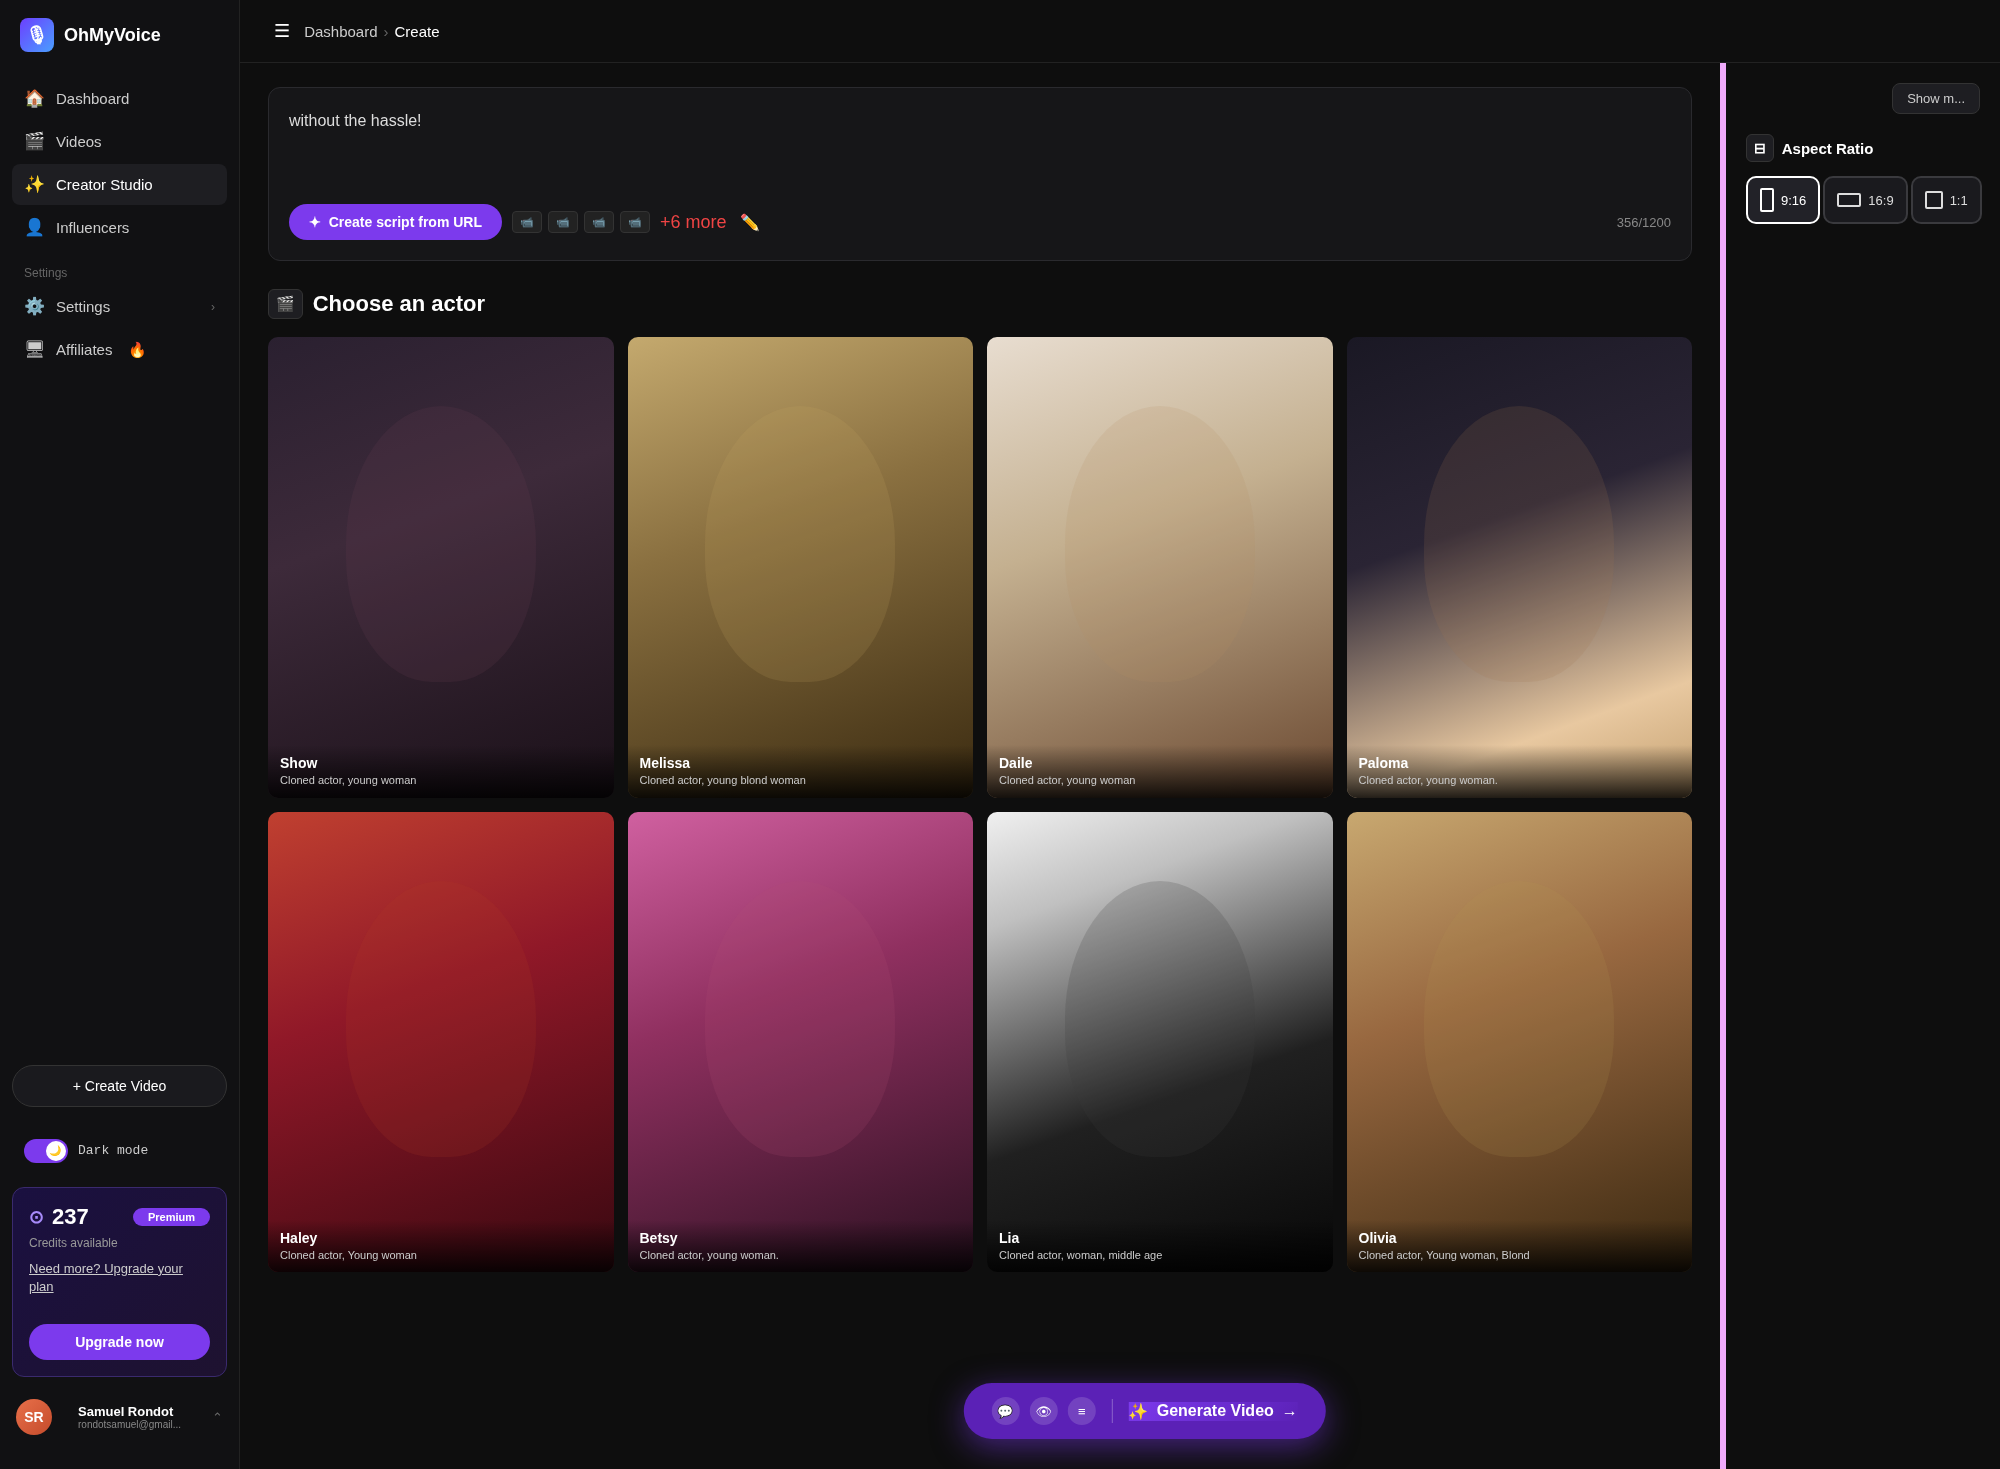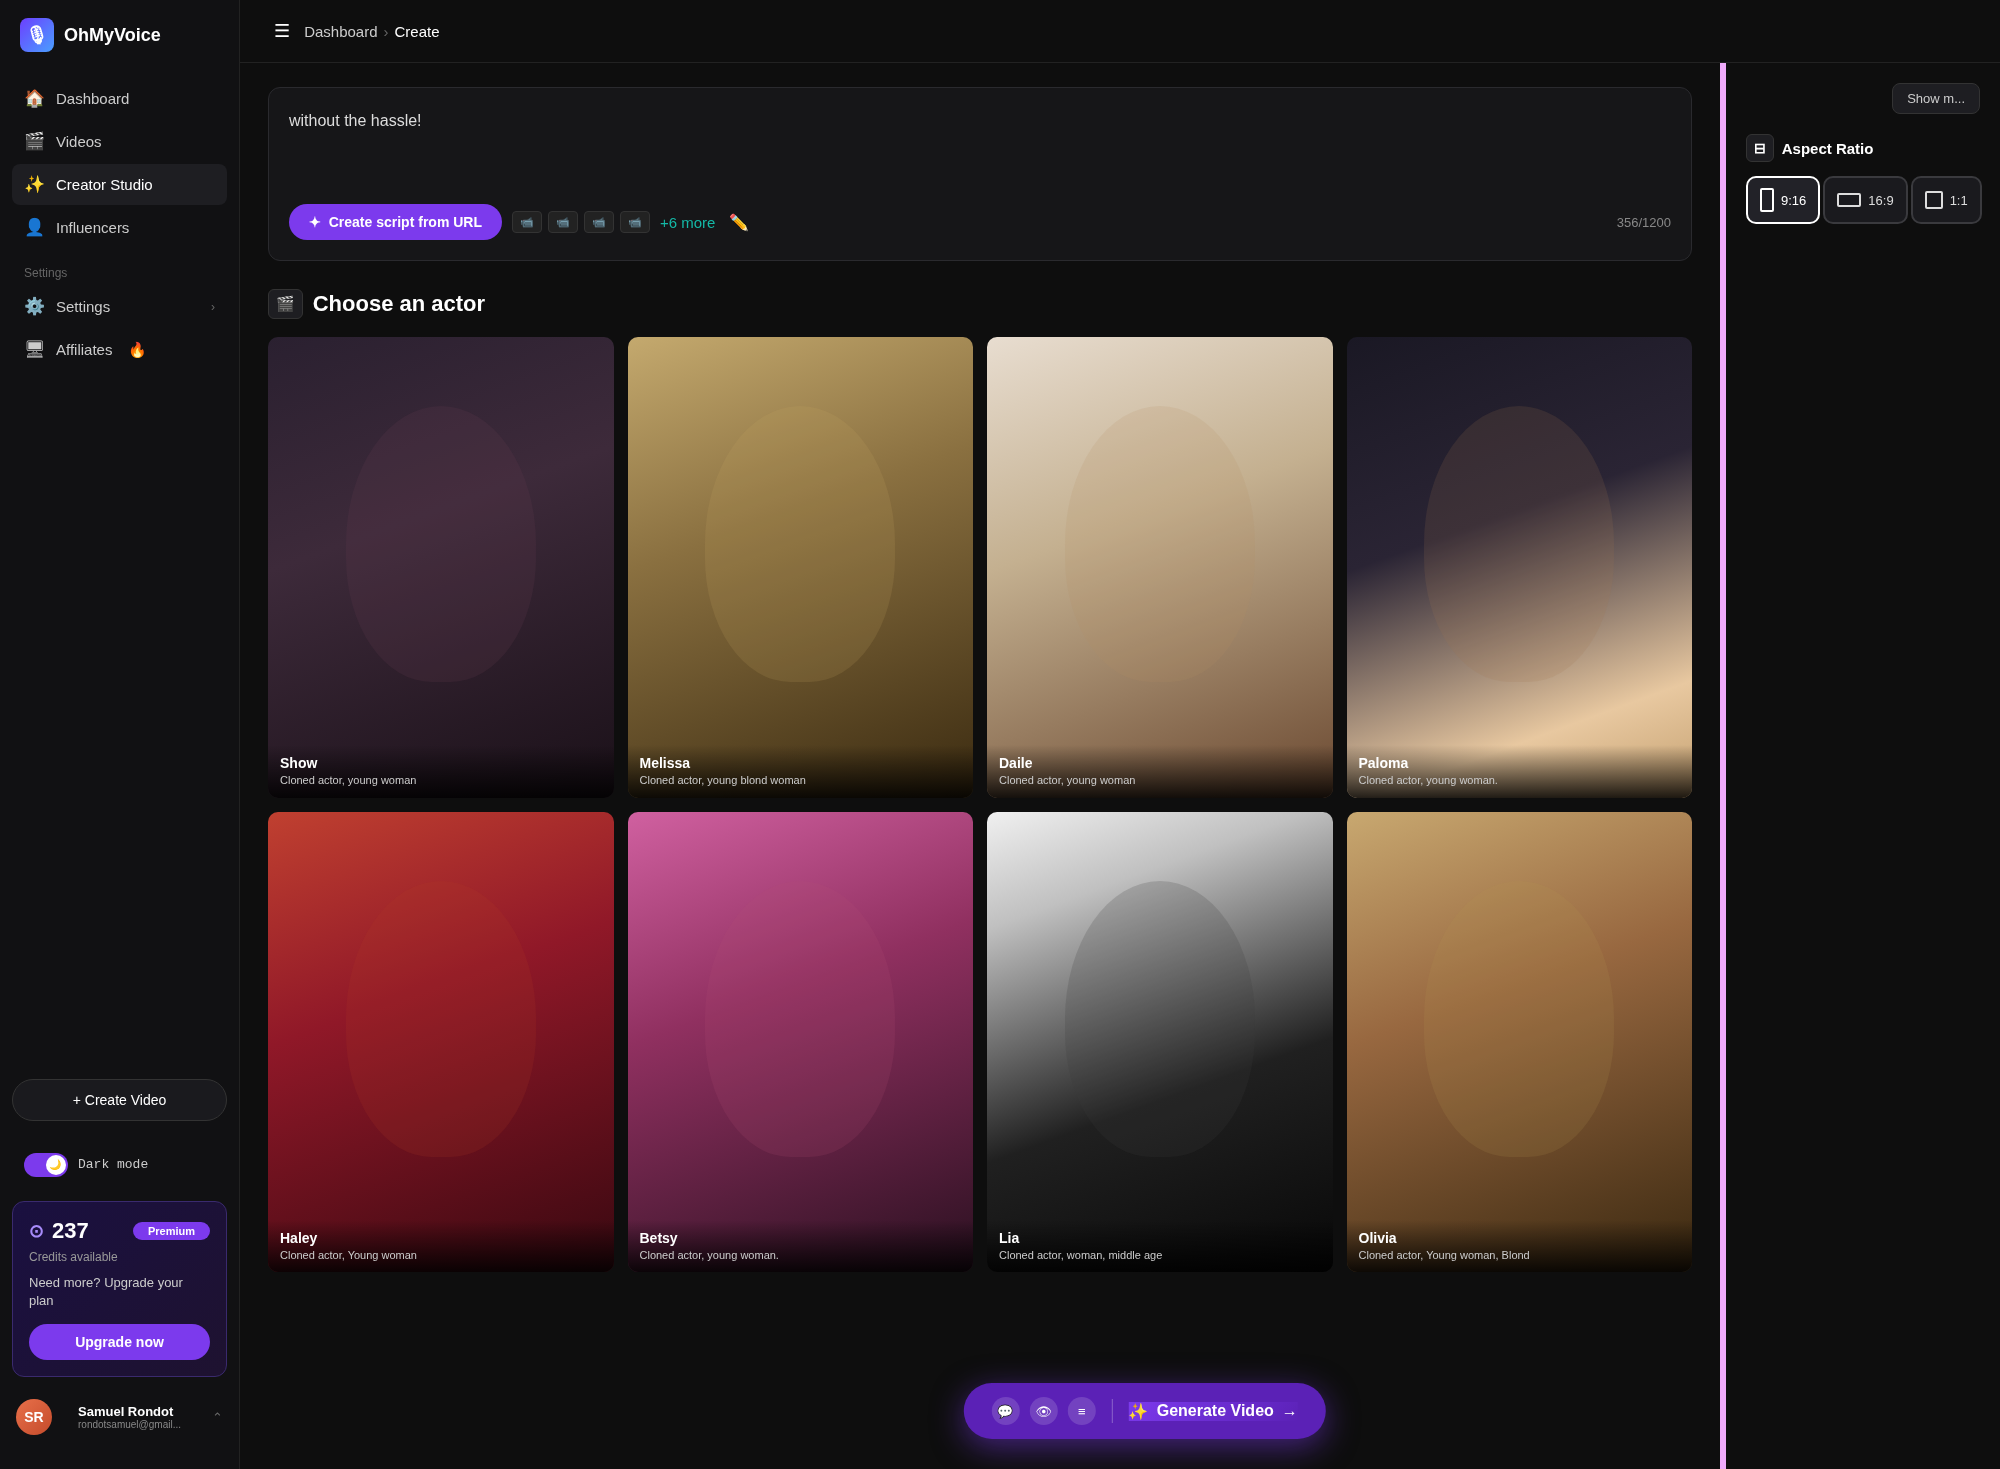--- a/index.html
+++ b/index.html
@@ -155,22 +155,23 @@
       margin-left: 26px;
     }
     .credits-label {
       font-size: 12px;
       color: #999;
       margin-bottom: 10px;
     }
     .credits-desc {
       font-size: 13px;
       color: #ccc;
-      margin-bottom: 14px;
+      margin-bottom: 28px;
       line-height: 1.4;
+      text-decoration: underline;
     }
     .upgrade-btn {
       width: 100%;
       background: #7c3aed;
       color: #fff;
       border: none;
       border-radius: 20px;
       padding: 10px;
       font-size: 14px;
       font-weight: 600;
@@ -300,22 +301,22 @@
       border: 1px solid #333;
       border-radius: 4px;
       display: flex;
       align-items: center;
       justify-content: center;
       cursor: pointer;
       font-size: 11px;
       color: #aaa;
     }
     .more-btn {
-      color: #14b8a6;
-      font-size: 15px;
+      color: #ef4444;
+      font-size: 18px;
       cursor: pointer;
     }
     .edit-icon-btn {
       background: none;
       border: none;
       color: #aaa;
       font-size: 16px;
       cursor: pointer;
       margin-left: 4px;
     }

